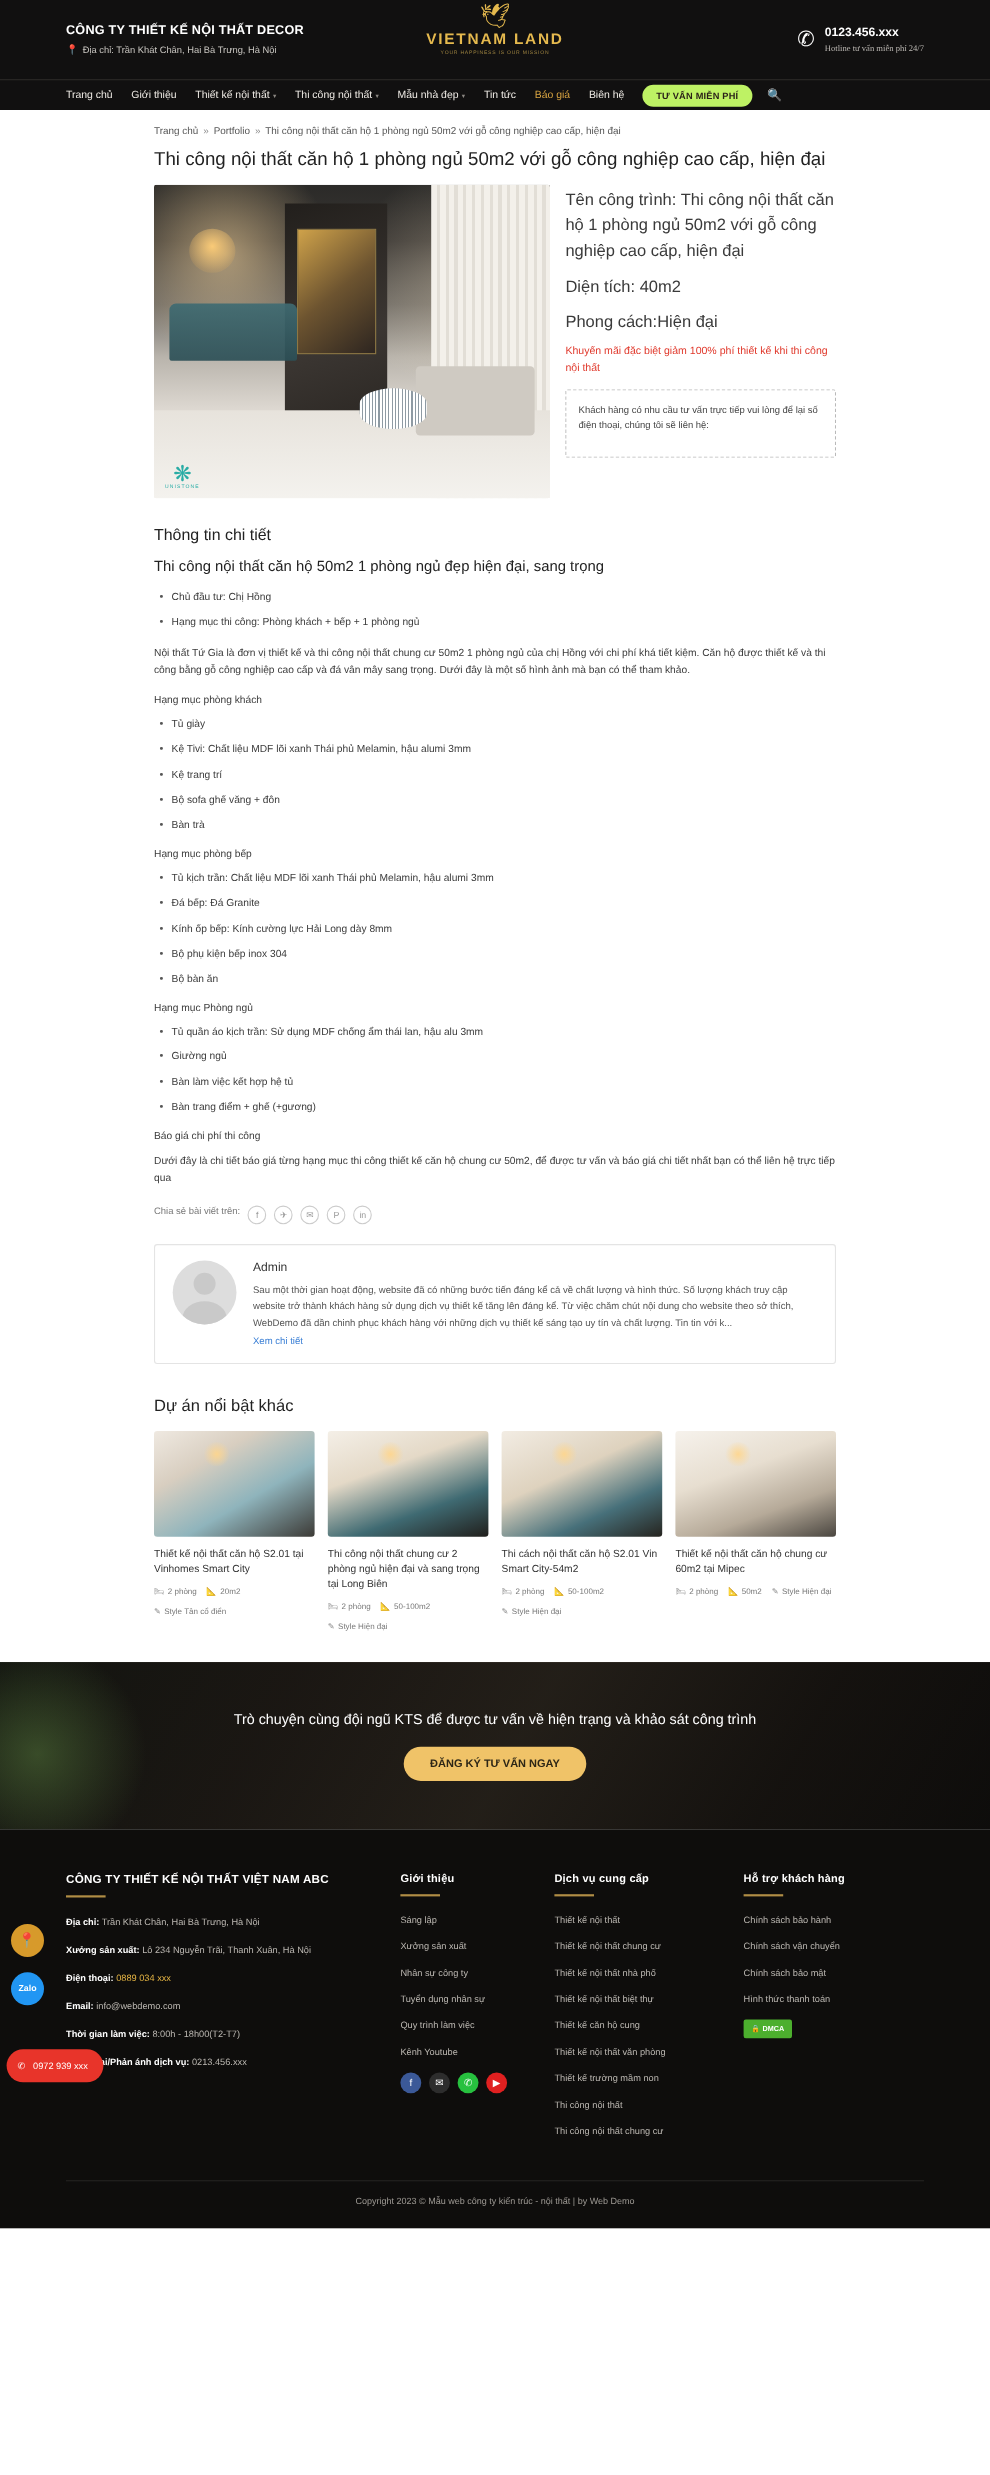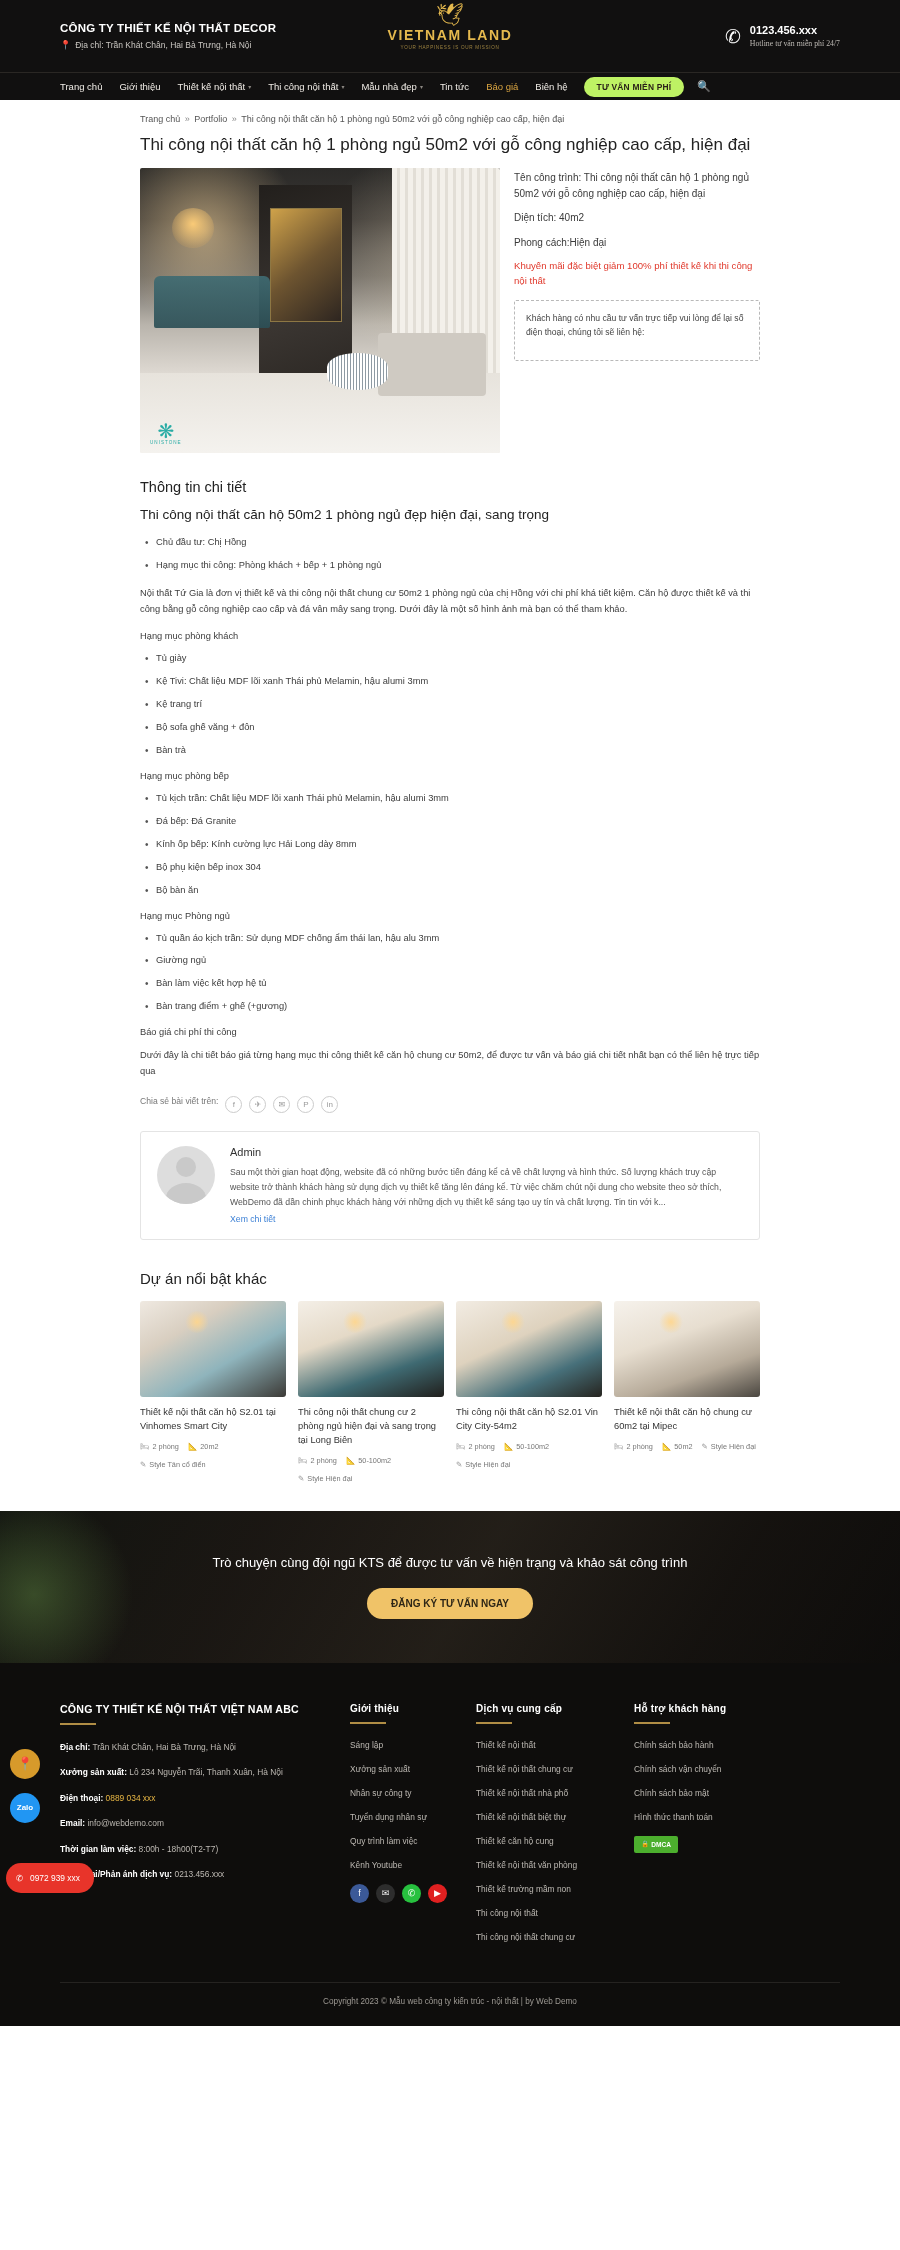--- a/index.html
+++ b/index.html
@@ -125,21 +125,21 @@
     background: linear-gradient(180deg,#3f6b72,#2c4f56);
     border-radius: 6px 6px 2px 2px; opacity:.92;
   }
   .wm {
     position: absolute; left: 10px; bottom: 8px; text-align: center; opacity: .92;
   }
   .wm-leaf { font-size: 20px; color: #1aa7a0; line-height: 18px; }
   .wm-txt { font-size: 4.6px; color: #1aa7a0; letter-spacing: 1px; }
 
   .hero-side { flex: 1; padding-top: 2px; }
-  .meta-p { font-size: 10px; color: #3a3a3a; line-height: 1.55; margin-bottom: 9px; }
+  .meta-p { font-size: 15px; color: #3a3a3a; line-height: 1.55; margin-bottom: 9px; }
   .meta-promo { font-size: 9.6px; color: #e0382b; line-height: 1.55; margin-bottom: 11px; }
 
   .leadbox {
     border: 1px dashed #b9b9b9; padding: 11px 11px 12px 11px; border-radius: 2px;
   }
   .lead-txt { font-size: 8.6px; color: #444; line-height: 1.6; margin-bottom: 9px; }
   .lead-row { display: flex; gap: 8px; align-items: flex-start; }
   .lead-fields { flex: 1; display: flex; flex-direction: column; gap: 6px; }
   .lead-input {
     background: #f0f0f0; border: none; height: 21px; border-radius: 2px;
@@ -239,21 +239,21 @@
   .cta-btn {
     background: #f0c368; color: #2d2616; font-size: 10px; font-weight: bold;
     padding: 10px 24px; border-radius: 18px; border: none; cursor: pointer;
     font-family: "Liberation Sans", sans-serif;
   }
 
   
   .footer {
     background: #0e0d0c; padding: 40px 60px 20px 60px; position: relative;
   }
-  .foot-cols { display: flex; gap: 8px; }
+  .foot-cols { display: flex; gap: 22px; }
   .fc-1 { width: 282px; }
   .fc-2 { width: 118px; }
   .fc-3 { width: 150px; }
   .fc-4 { width: 150px; }
   .f-h {
     color: #fff; font-size: 10.6px; font-weight: bold; margin-bottom: 8px; letter-spacing:.2px;
   }
   .f-h.sm { font-size: 10px; }
   .f-rule { width: 36px; height: 2px; background: #b08d45; margin-bottom: 16px; }
   .f-line { font-size: 8.4px; color: #bdb9b3; line-height: 1.6; margin-bottom: 12px; }
@@ -500,21 +500,21 @@
               <span class="cm">
                 <span class="cm-ic">✎</span>
                 <span>Style Hiện đại</span>
               </span>
             </div>
           </div>
           <div class="card">
             <div class="card-img ci3">
               <div class="gl"></div>
             </div>
-            <div class="card-title">Thi công nội thất căn hộ S2.01 Vin City City-54m2</div>
+            <div class="card-title">Thi cách nội thất căn hộ S2.01 Vin Smart City-54m2</div>
             <div class="card-meta">
               <span class="cm">
                 <span class="cm-ic">🛏</span>
                 <span>2 phòng</span>
               </span>
               <span class="cm">
                 <span class="cm-ic">📐</span>
                 <span>50-100m2</span>
               </span>
               <span class="cm">

